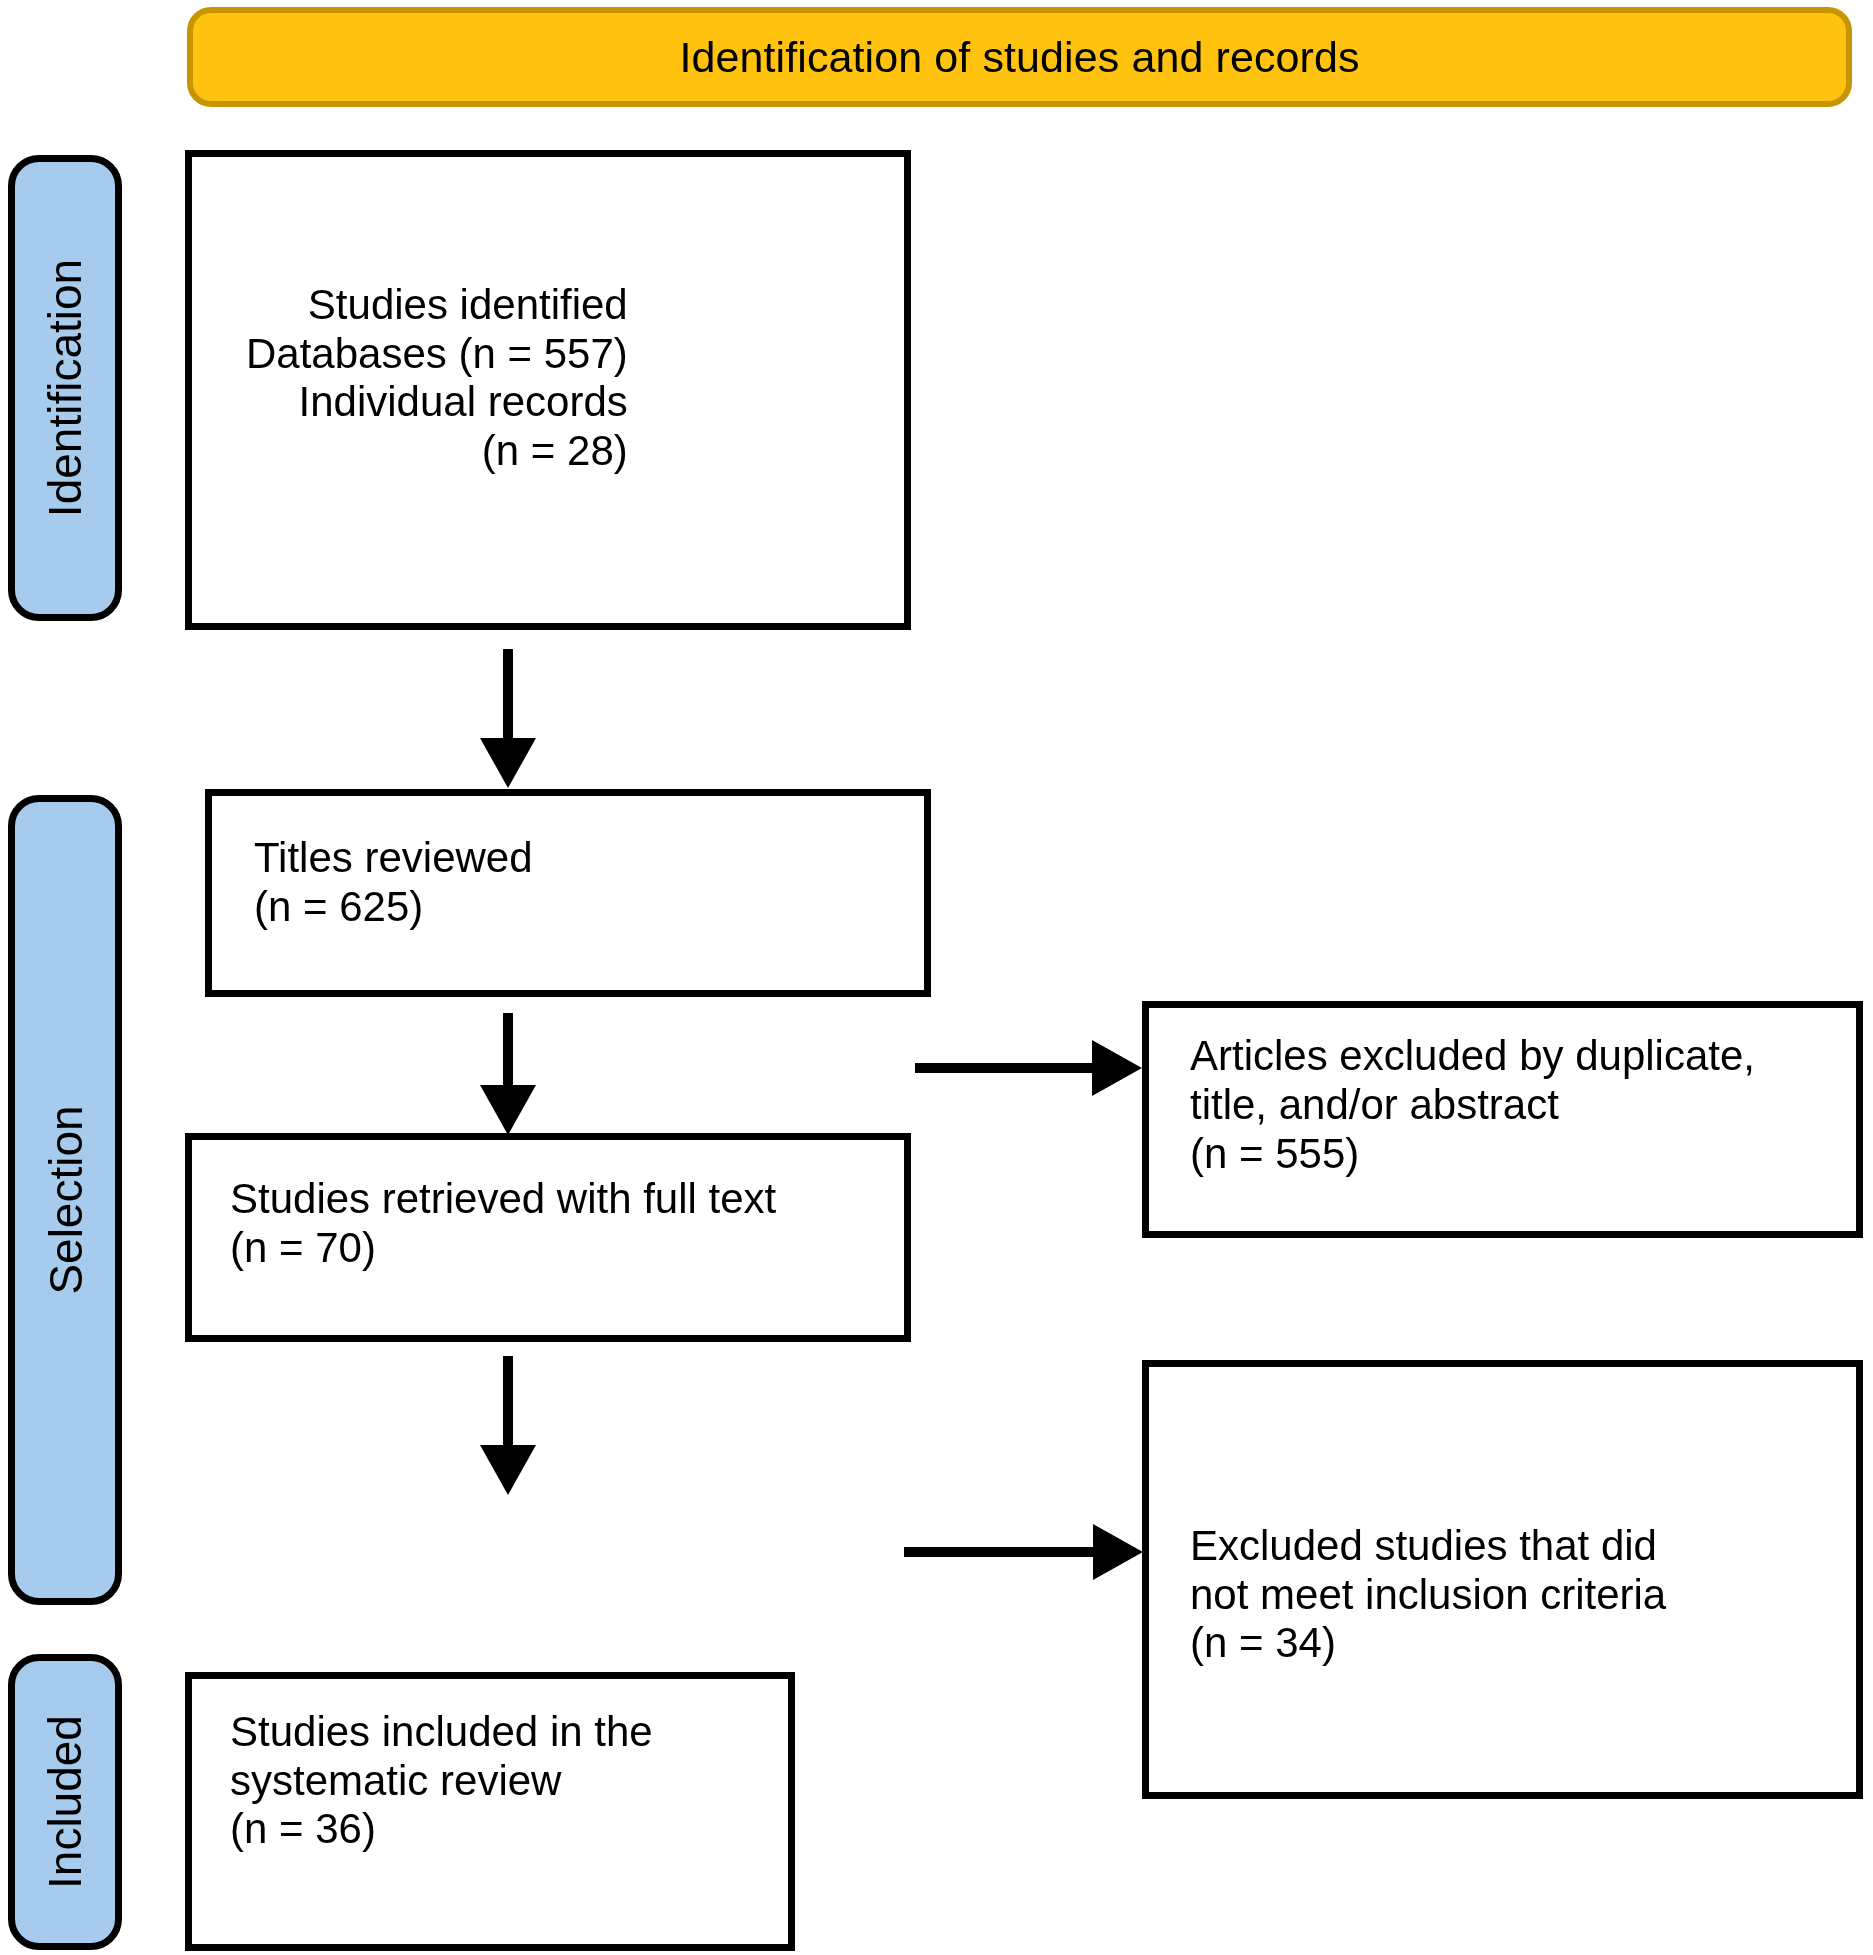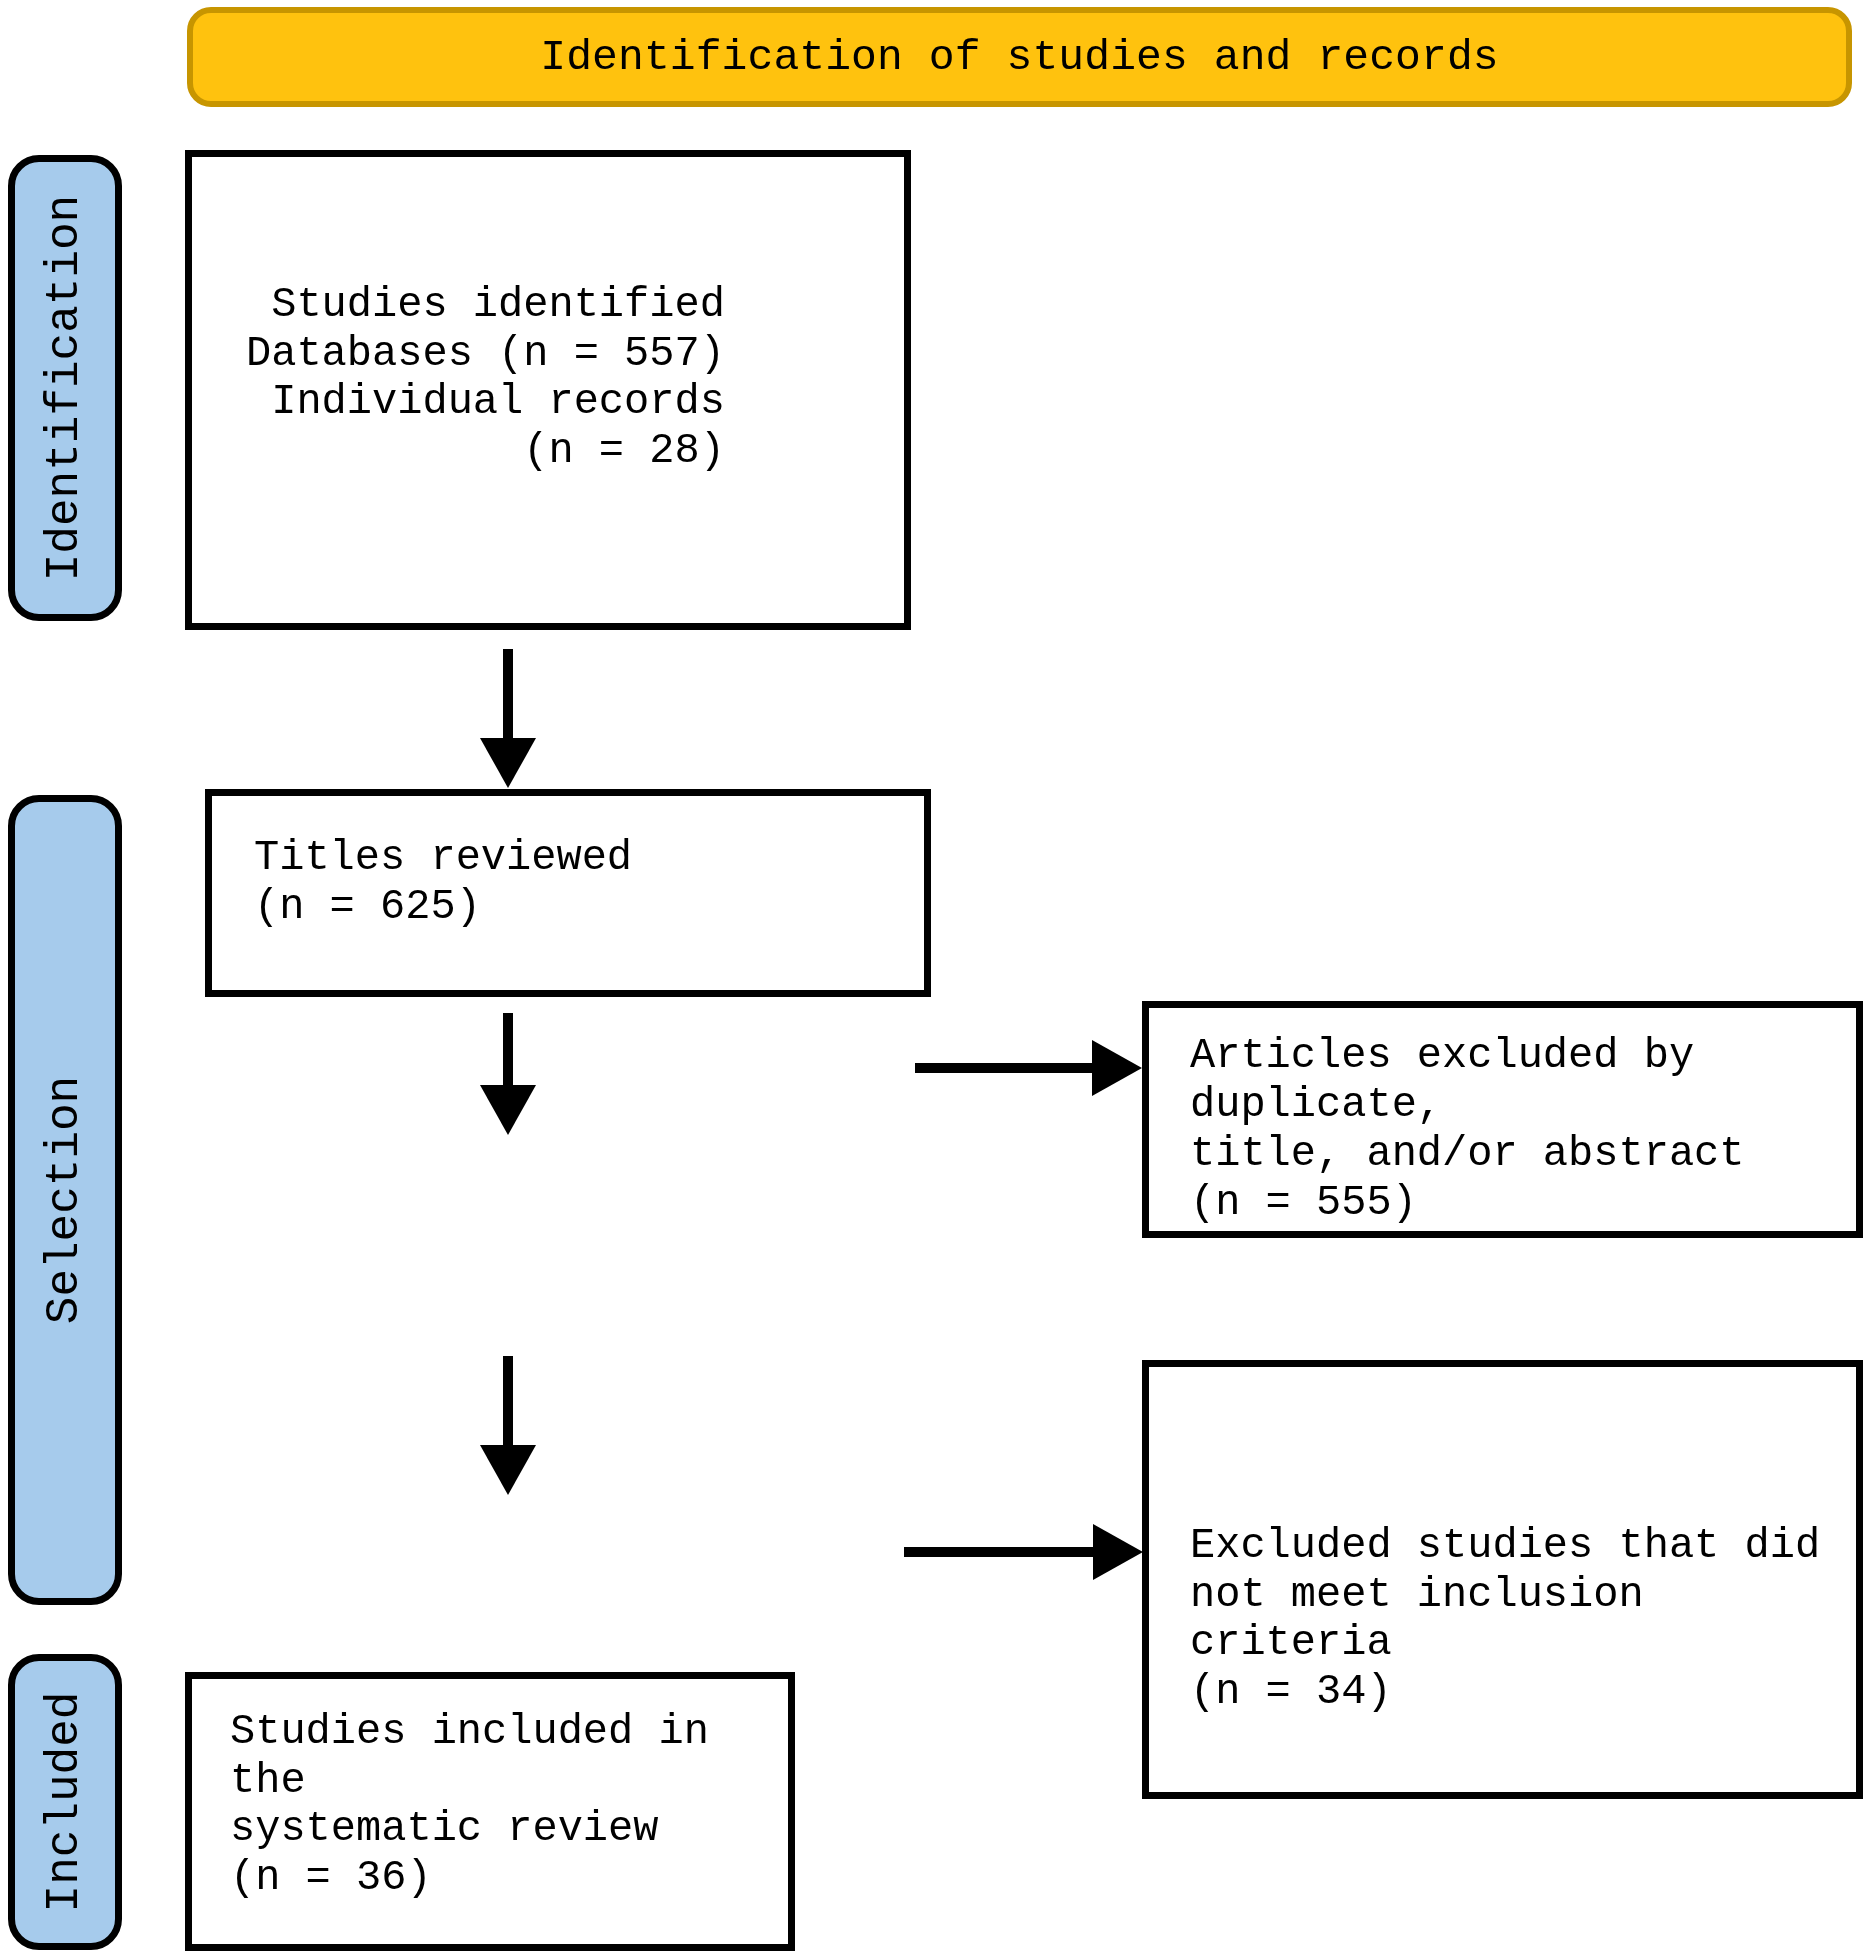--- a/index.html
+++ b/index.html
@@ -6,21 +6,21 @@
   html, body {
     margin: 0;
     padding: 0;
     background: #ffffff;
   }
   #canvas {
     position: relative;
     width: 1874px;
     height: 1955px;
     background: #ffffff;
-    font-family: Liberation Mono, monospace;
+    font-family: Liberation Sans, sans-serif;
     overflow: hidden;
   }
 
   
   .header-banner {
     position: absolute;
     left: 187px;
     top: 7px;
     width: 1665px;
     height: 100px;
@@ -200,20 +200,24 @@
 Databases (n = 557)
 Individual records
 (n = 28)</div>
   </div>
 
   <div class="flow-box" id="box-titles">
     <div class="box-text">Titles reviewed
 (n = 625)</div>
   </div>
 
+  <div class="flow-box" id="box-retrieved">
+    <div class="box-text">Studies retrieved with full text
+(n = 70)</div>
+  </div>
 
   <div class="flow-box" id="box-included">
     <div class="box-text">Studies included in the
 systematic review
 (n = 36)</div>
   </div>
 
   <div class="flow-box" id="box-excluded-dup">
     <div class="box-text">Articles excluded by duplicate,
 title, and/or abstract

